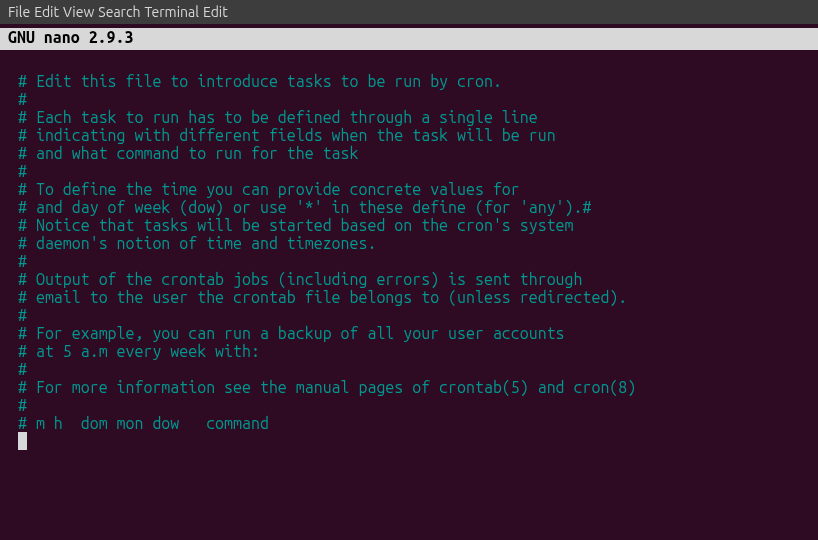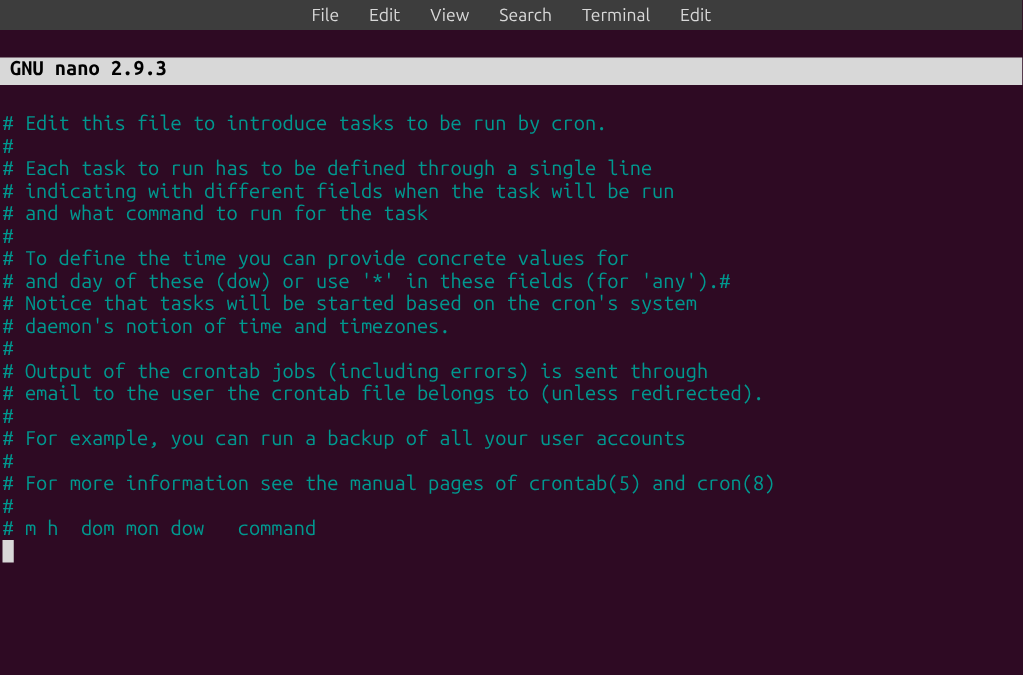--- a/index.html
+++ b/index.html
@@ -15,53 +15,53 @@
       font-size: 16px;
       overflow: hidden;
     }
     .menu-bar {
       background: #3d3d3d;
       color: #d8d8d8;
       padding: 2px 8px;
       font-family: Ubuntu, "DejaVu Sans", sans-serif;
       font-size: 14px;
       display: flex;
-      gap: 24px;
+      gap: 4px;
       height: 24px;
       align-items: center;
-      justify-content: center;
     }
     .menu-item {
       cursor: pointer;
     }
     .title-bar {
       background: #d8d8d8;
       color: #000;
       height: 22px;
       display: flex;
       font-weight: bold;
       padding: 0 8px;
       position: relative;
-      margin-top: 22px;
+      margin-top: 4px;
     }
     .title-left {
       flex: 0 0 auto;
     }
     .title-right {
       position: absolute;
       right: 8px;
     }
     .editor {
       padding: 4px 2px;
       color: #00988f;
       line-height: 18px;
     }
     .editor-line {
       white-space: pre;
       min-height: 18px;
+      margin-left: 16px;
     }
     .cursor {
       display: inline-block;
       width: 9px;
       height: 18px;
       background: #d8d8d8;
       vertical-align: bottom;
     }
   </style>
 </head>
@@ -83,27 +83,28 @@
 <div class="editor">
   <div id="editor-lines">
       <div class="editor-line"></div>
       <div class="editor-line"># Edit this file to introduce tasks to be run by cron.</div>
       <div class="editor-line">#</div>
       <div class="editor-line"># Each task to run has to be defined through a single line</div>
       <div class="editor-line"># indicating with different fields when the task will be run</div>
       <div class="editor-line"># and what command to run for the task</div>
       <div class="editor-line">#</div>
       <div class="editor-line"># To define the time you can provide concrete values for</div>
-      <div class="editor-line"># and day of these (dow) or use '*' in these fields (for 'any').#</div>
+      <div class="editor-line"># and day of week (dow) or use '*' in these define (for 'any').#</div>
       <div class="editor-line"># Notice that tasks will be started based on the cron's system</div>
       <div class="editor-line"># daemon's notion of time and timezones.</div>
       <div class="editor-line">#</div>
       <div class="editor-line"># Output of the crontab jobs (including errors) is sent through</div>
       <div class="editor-line"># email to the user the crontab file belongs to (unless redirected).</div>
       <div class="editor-line">#</div>
       <div class="editor-line"># For example, you can run a backup of all your user accounts</div>
+      <div class="editor-line"># at 5 a.m every week with:</div>
       <div class="editor-line">#</div>
       <div class="editor-line"># For more information see the manual pages of crontab(5) and cron(8)</div>
       <div class="editor-line">#</div>
       <div class="editor-line"># m h  dom mon dow   command</div>
     </div>
   <div class="editor-line"><span class="cursor"></span></div>
 </div>
 
 </body></html>

